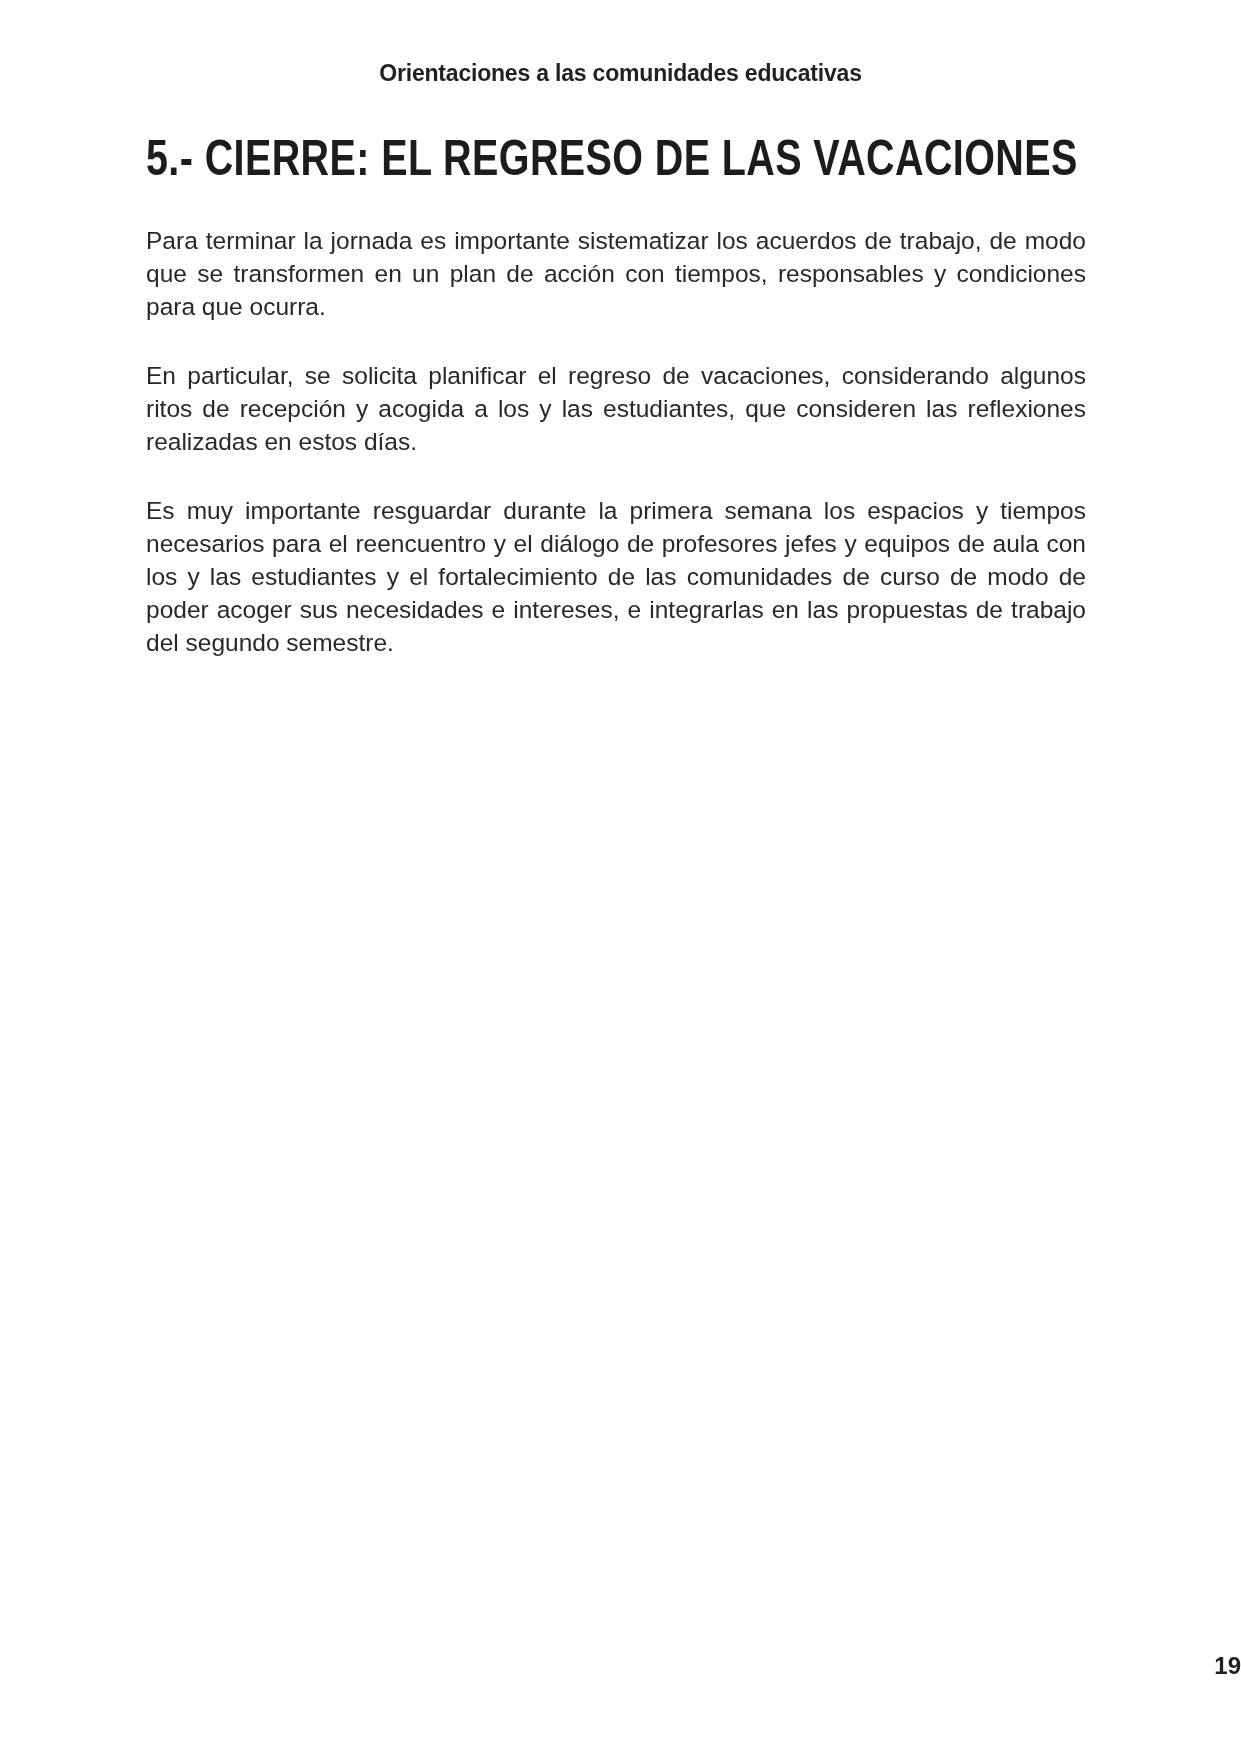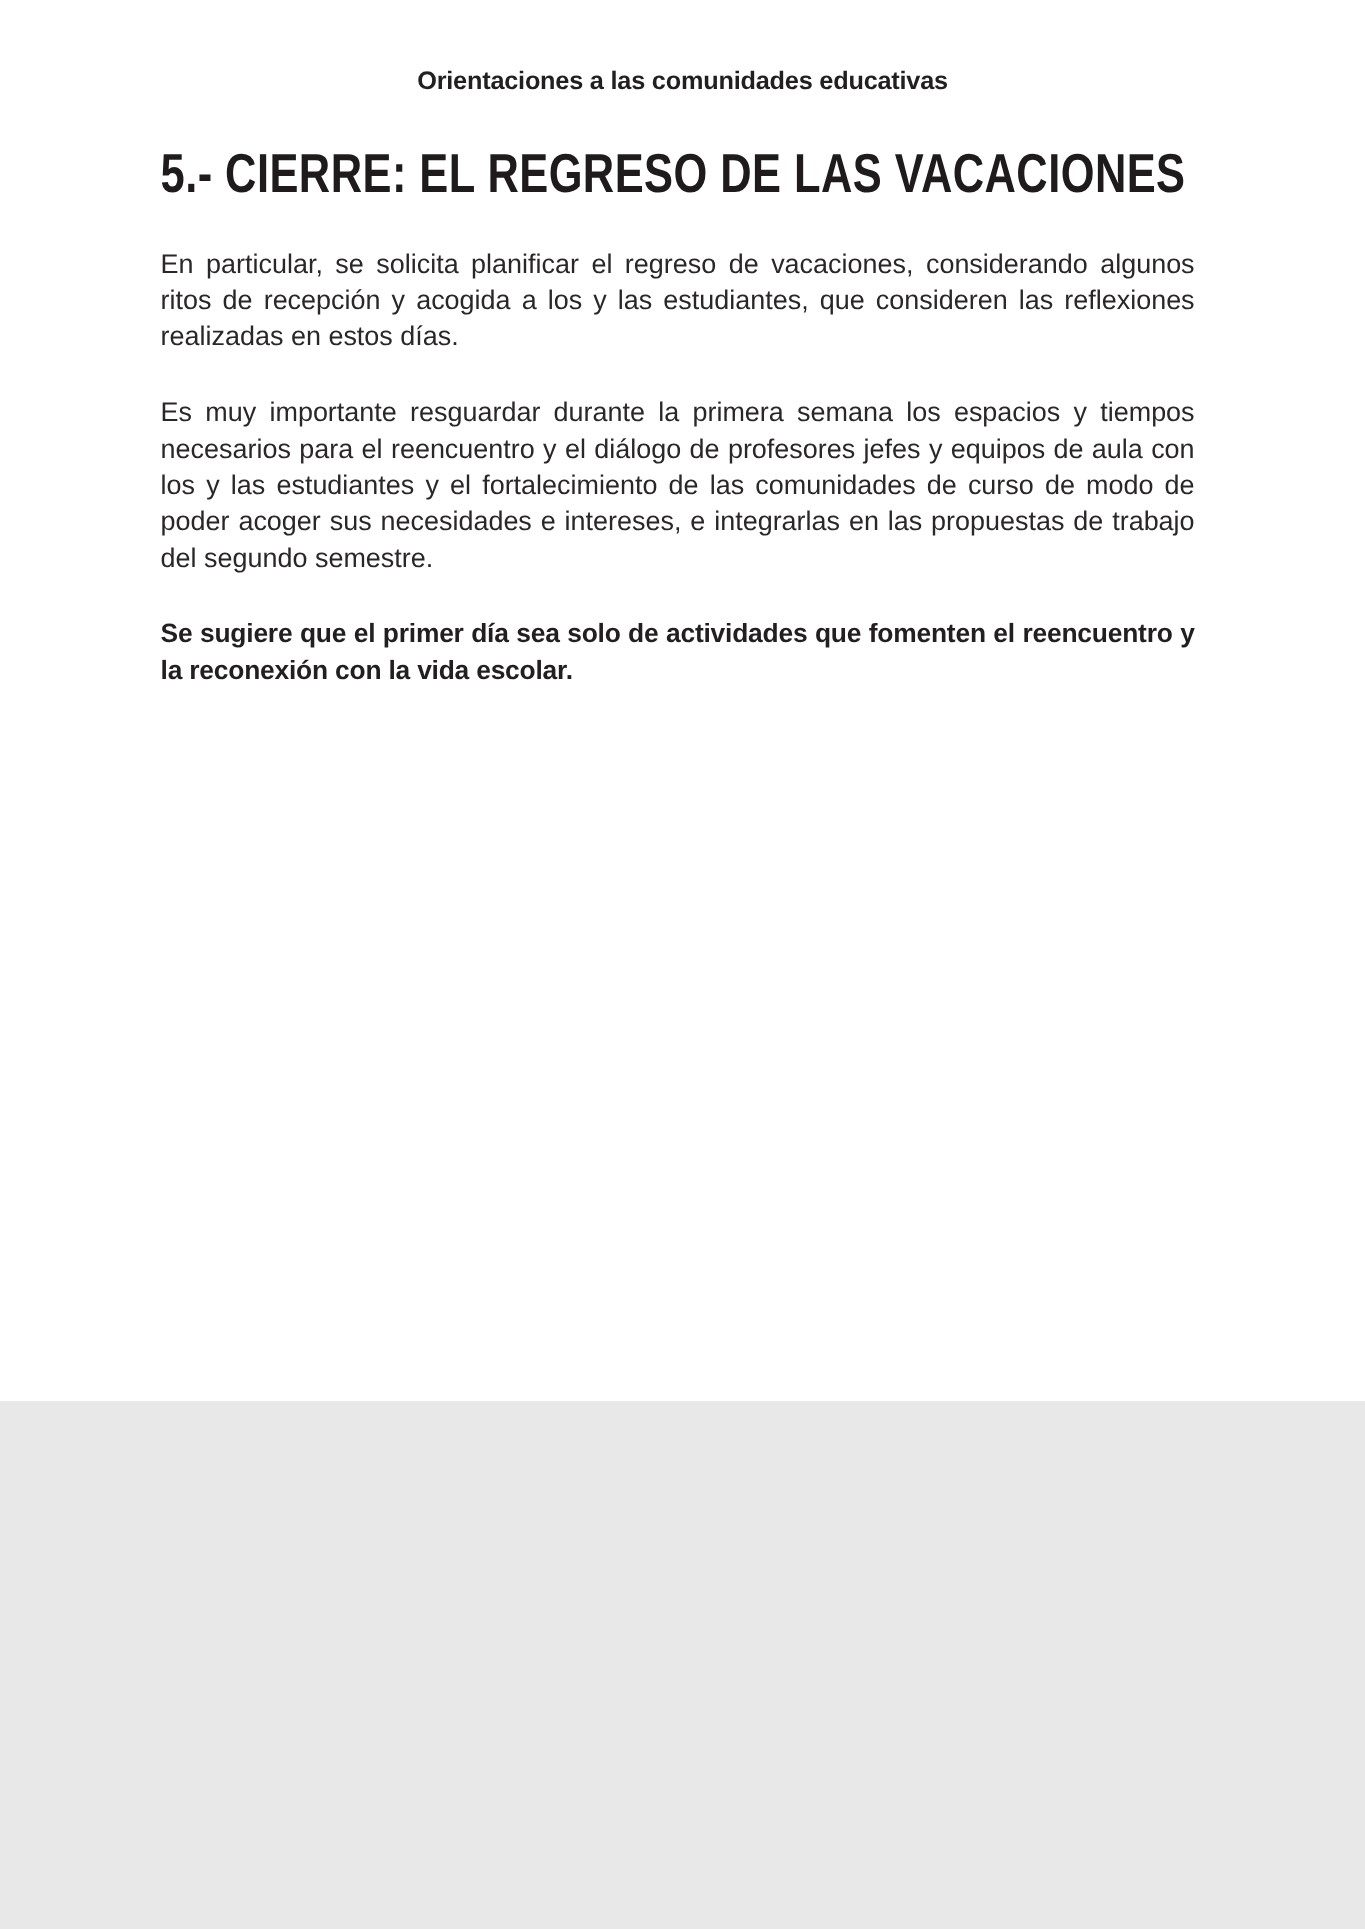--- a/index.html
+++ b/index.html
@@ -3,21 +3,21 @@
 <meta charset="utf-8">
 <style>
   html, body {
     margin: 0;
     padding: 0;
     background: #e8e8e8;
   }
   .page {
     position: relative;
     width: 1241px;
-    height: 1274px;
+    height: 1754px;
     background: #ffffff;
     font-family: "Liberation Sans", "DejaVu Sans", sans-serif;
     overflow: hidden;
   }
   .doc-header {
     position: absolute;
     top: 60px;
     left: 0;
     right: 0;
     text-align: center;
@@ -74,20 +74,20 @@
 </head>
 <body>
 
 <div class="page">
 
   <div class="doc-header">Orientaciones a las comunidades educativas</div>
 
   <h1 class="doc-title">5.- CIERRE: EL REGRESO DE LAS VACACIONES</h1>
 
   <div class="content">
+    <p>Para terminar la jornada es importante sistematizar los acuerdos de trabajo, de modo que se transformen en un plan de acción con tiempos, responsables y condiciones para que ocurra.</p>
     <p>En particular, se solicita planificar el regreso de vacaciones, considerando algunos ritos de recepción y acogida a los y las estudiantes, que consideren las reflexiones realizadas en estos días.</p>
     <p>Es muy importante resguardar durante la primera semana los espacios y tiempos necesarios para el reencuentro y el diálogo de profesores jefes y equipos de aula con los y las estudiantes y el fortalecimiento de las comunidades de curso de modo de poder acoger sus necesidades e intereses, e integrarlas en las propuestas de trabajo del segundo semestre.</p>
-    <p class="bold-note">Se sugiere que el primer día sea solo de actividades que fomenten el reencuentro y la reconexión con la vida escolar.</p>
   </div>
 
   <div class="page-number">19</div>
 
 </div>
 
 </body></html>

